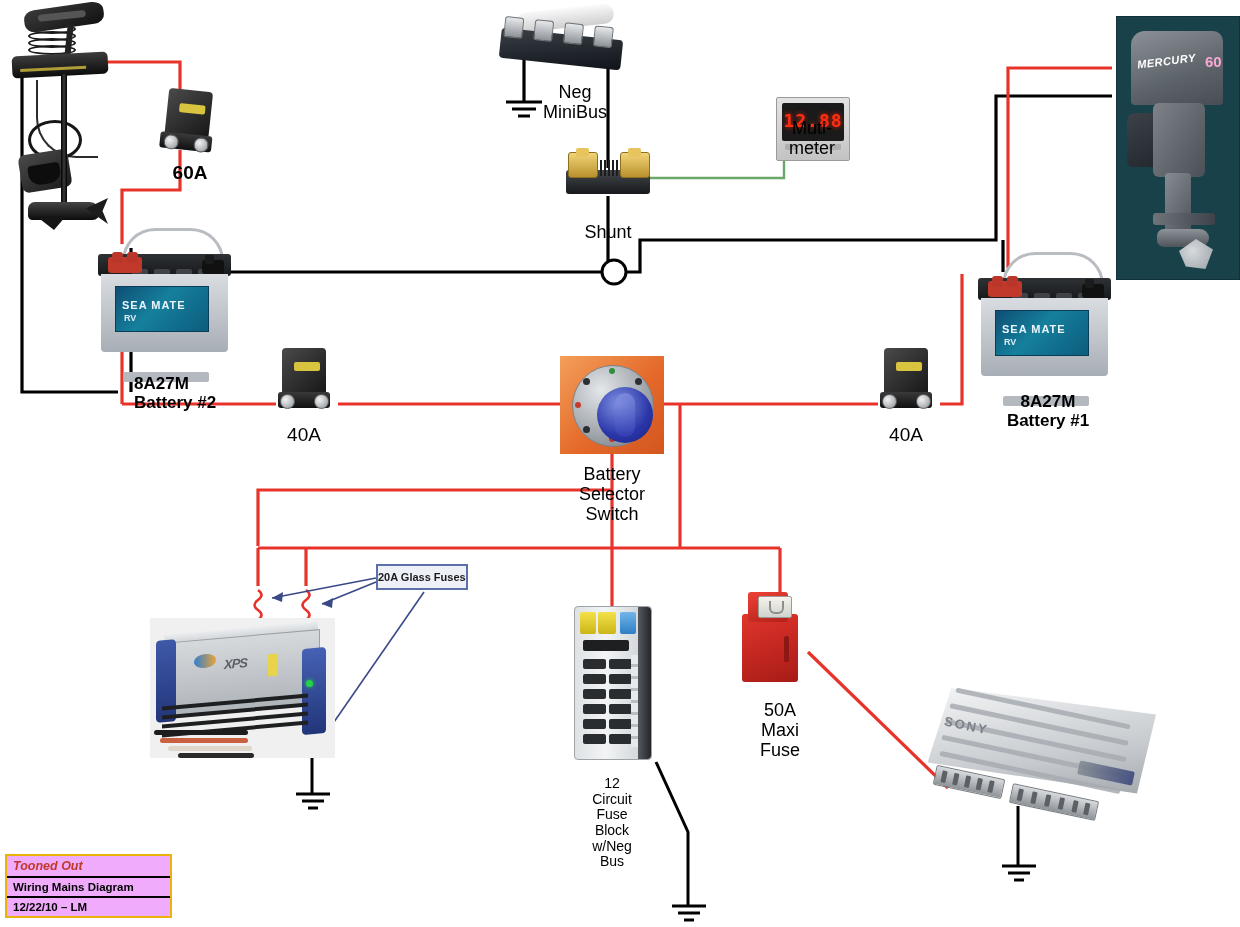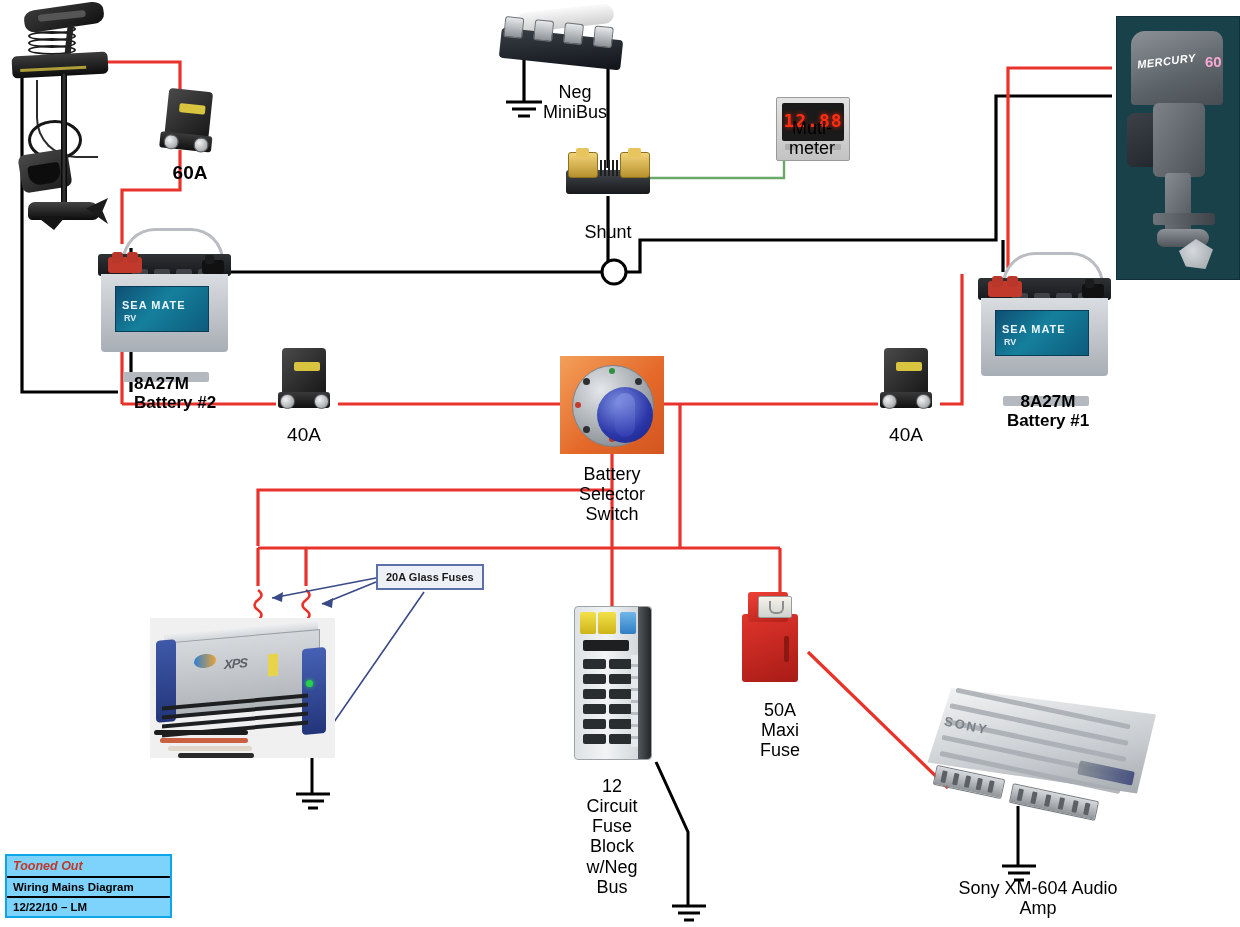--- a/index.html
+++ b/index.html
@@ -189,24 +189,24 @@
   .ob .fin{position:absolute;left:36px;top:196px;width:62px;height:12px;
      background:linear-gradient(90deg,#6e7479,#3d4348);border-radius:3px;}
   .ob .bullet{position:absolute;left:40px;top:212px;width:52px;height:18px;
      background:linear-gradient(180deg,#8d9398,#4e5459);border-radius:9px 12px 12px 9px;}
   .ob .propb{position:absolute;left:62px;top:222px;width:34px;height:30px;
      background:radial-gradient(circle at 40% 40%,#d6dadd,#9aa0a5);
      clip-path:polygon(50% 0,100% 35%,78% 100%,20% 92%,0 40%);}
 
   
   .callout{position:absolute;background:#eef0f7;border:2px solid #5b6fa8;
-     font-size:11px;font-weight:bold;color:#1b1b1b;padding:5px 8px;text-align:right;}
-
-  
-  .tb{position:absolute;left:5px;top:854px;width:163px;border:2px solid #0ea5e9;background:#7dd3fc;}
+     font-size:11px;font-weight:bold;color:#1b1b1b;padding:5px 0;text-align:right;}
+
+  
+  .tb{position:absolute;left:5px;top:854px;width:163px;border:2px solid #eab308;background:#f0abfc;}
   .tb div{border-bottom:2px solid #000;padding:3px 6px;font-size:11.5px;font-weight:bold;}
   .tb div:last-child{border-bottom:none;}
   .tb .red{color:#c0392b;font-style:italic;font-size:12.5px;}
 </style>
 </head>
 <body>
 
 <div id="canvas">
 
   <svg width="1240" height="927">
@@ -530,21 +530,21 @@
       <i style="top:0"></i>
         <i style="top:15px"></i>
         <i style="top:30px"></i>
       <i style="top:45px"></i>
         <i style="top:60px"></i>
         <i style="top:75px"></i>
     </div>
     <div class="sideclip"></div>
     <div class="right"></div>
   </div>
-  <div class="lbl c" style="left:562px;top:776px;width:100px;font-size:18px;">12
+  <div class="lbl c" style="left:562px;top:776px;width:100px;font-size:14px;">12
 Circuit
 Fuse
 Block
 w/Neg
 Bus</div>
 
   <div class="mx" style="left:742px;top:592px;">
     <div class="bot"></div>
     <div class="capm">
       <div class="win"></div>
@@ -575,22 +575,20 @@
     </div>
     <div class="term" style="left:92px;top:104px;width:86px;transform:rotate(12deg);">
       <i style="left:6px"></i>
         <i style="left:20px"></i>
         <i style="left:34px"></i>
         <i style="left:48px"></i>
       <i style="left:62px"></i>
         <i style="left:74px"></i>
     </div>
   </div>
-  <div class="lbl c" style="left:918px;top:878px;width:240px;font-size:18px;">Sony XM-604 Audio
-Amp</div>
 
   <div class="tb">
     <div class="red">Tooned Out</div>
     <div>Wiring Mains Diagram</div>
     <div>12/22/10 – LM</div>
   </div>
 
 </div>
 
 </body></html>

